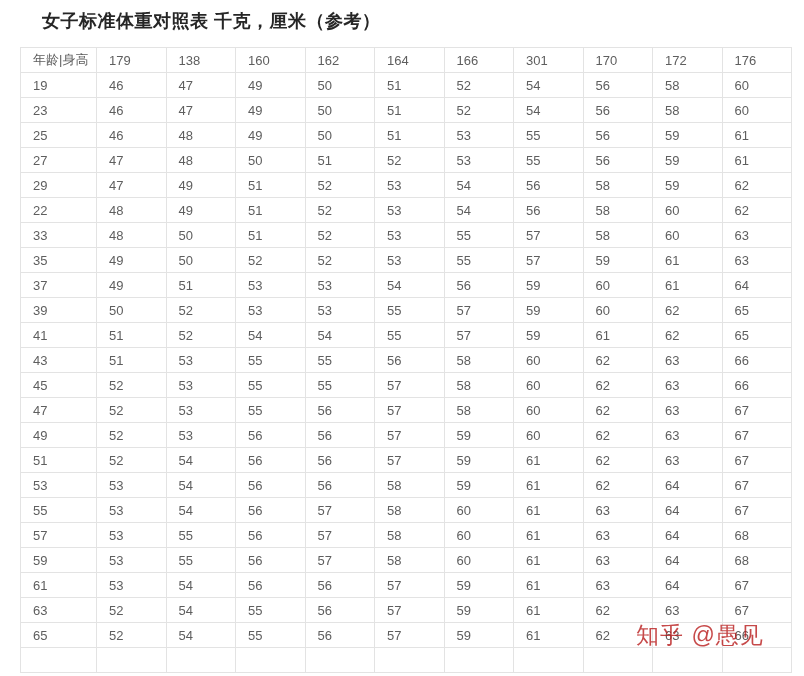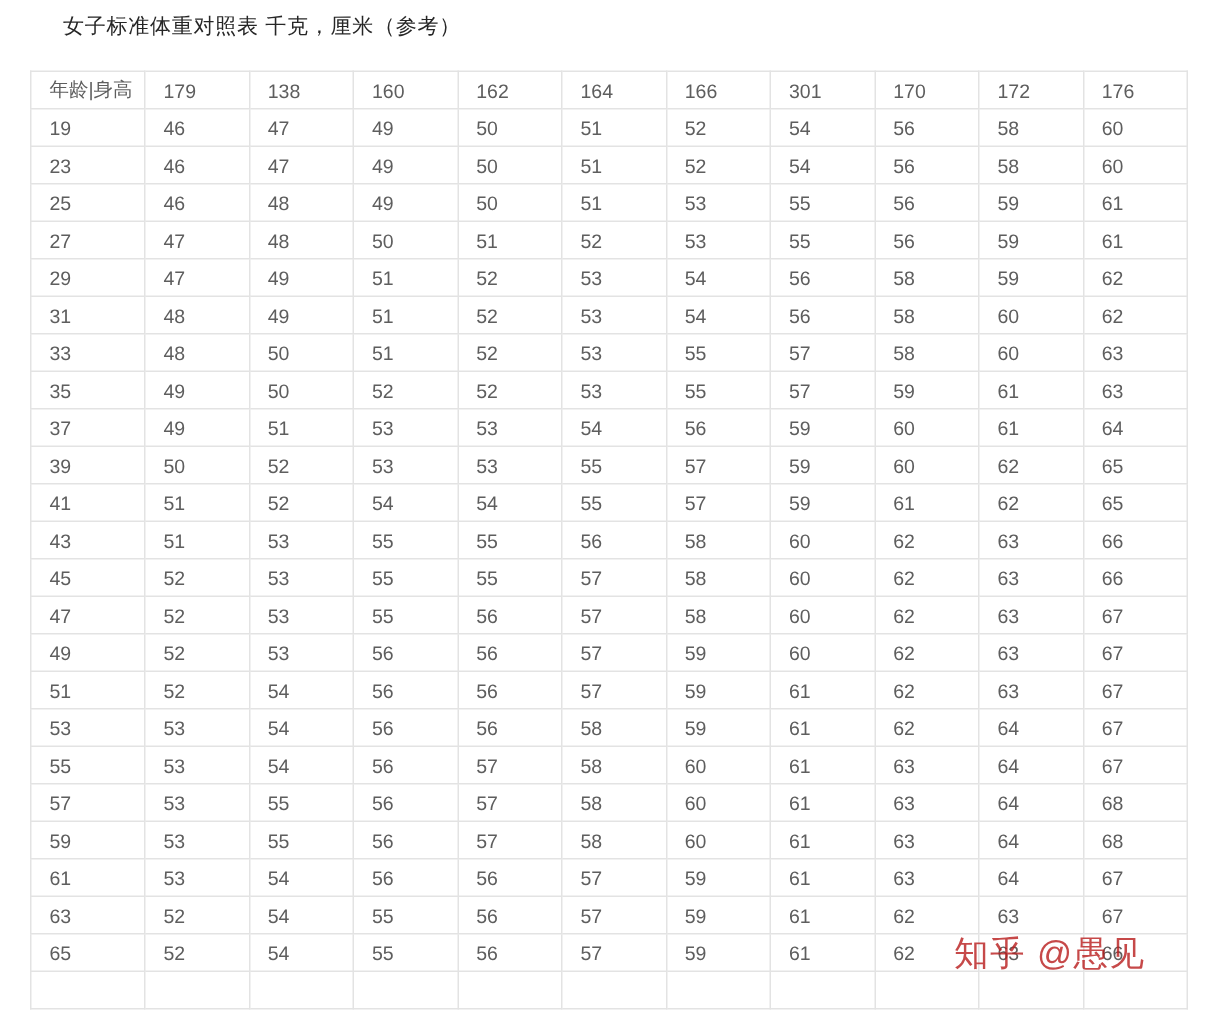--- a/index.html
+++ b/index.html
@@ -14,22 +14,22 @@
   .page {
     position: relative;
     width: 804px;
     height: 676px;
     background: #ffffff;
   }
   .page-title {
     position: absolute;
     left: 42px;
     top: 9px;
-    font-size: 14px;
-    font-weight: normal;
+    font-size: 18px;
+    font-weight: bold;
     color: #262626;
     letter-spacing: 0.5px;
     white-space: nowrap;
   }
   table.weight-table {
     position: absolute;
     left: 20px;
     top: 47px;
     width: 771px;
     border-collapse: collapse;
@@ -163,21 +163,21 @@
           <td>51</td>
           <td>52</td>
           <td>53</td>
           <td>54</td>
           <td>56</td>
           <td>58</td>
           <td>59</td>
           <td>62</td>
         </tr>
         <tr>
-          <td>31</td>
+          <td>22</td>
           <td>48</td>
           <td>49</td>
           <td>51</td>
           <td>52</td>
           <td>53</td>
           <td>54</td>
           <td>56</td>
           <td>58</td>
           <td>60</td>
           <td>62</td>

